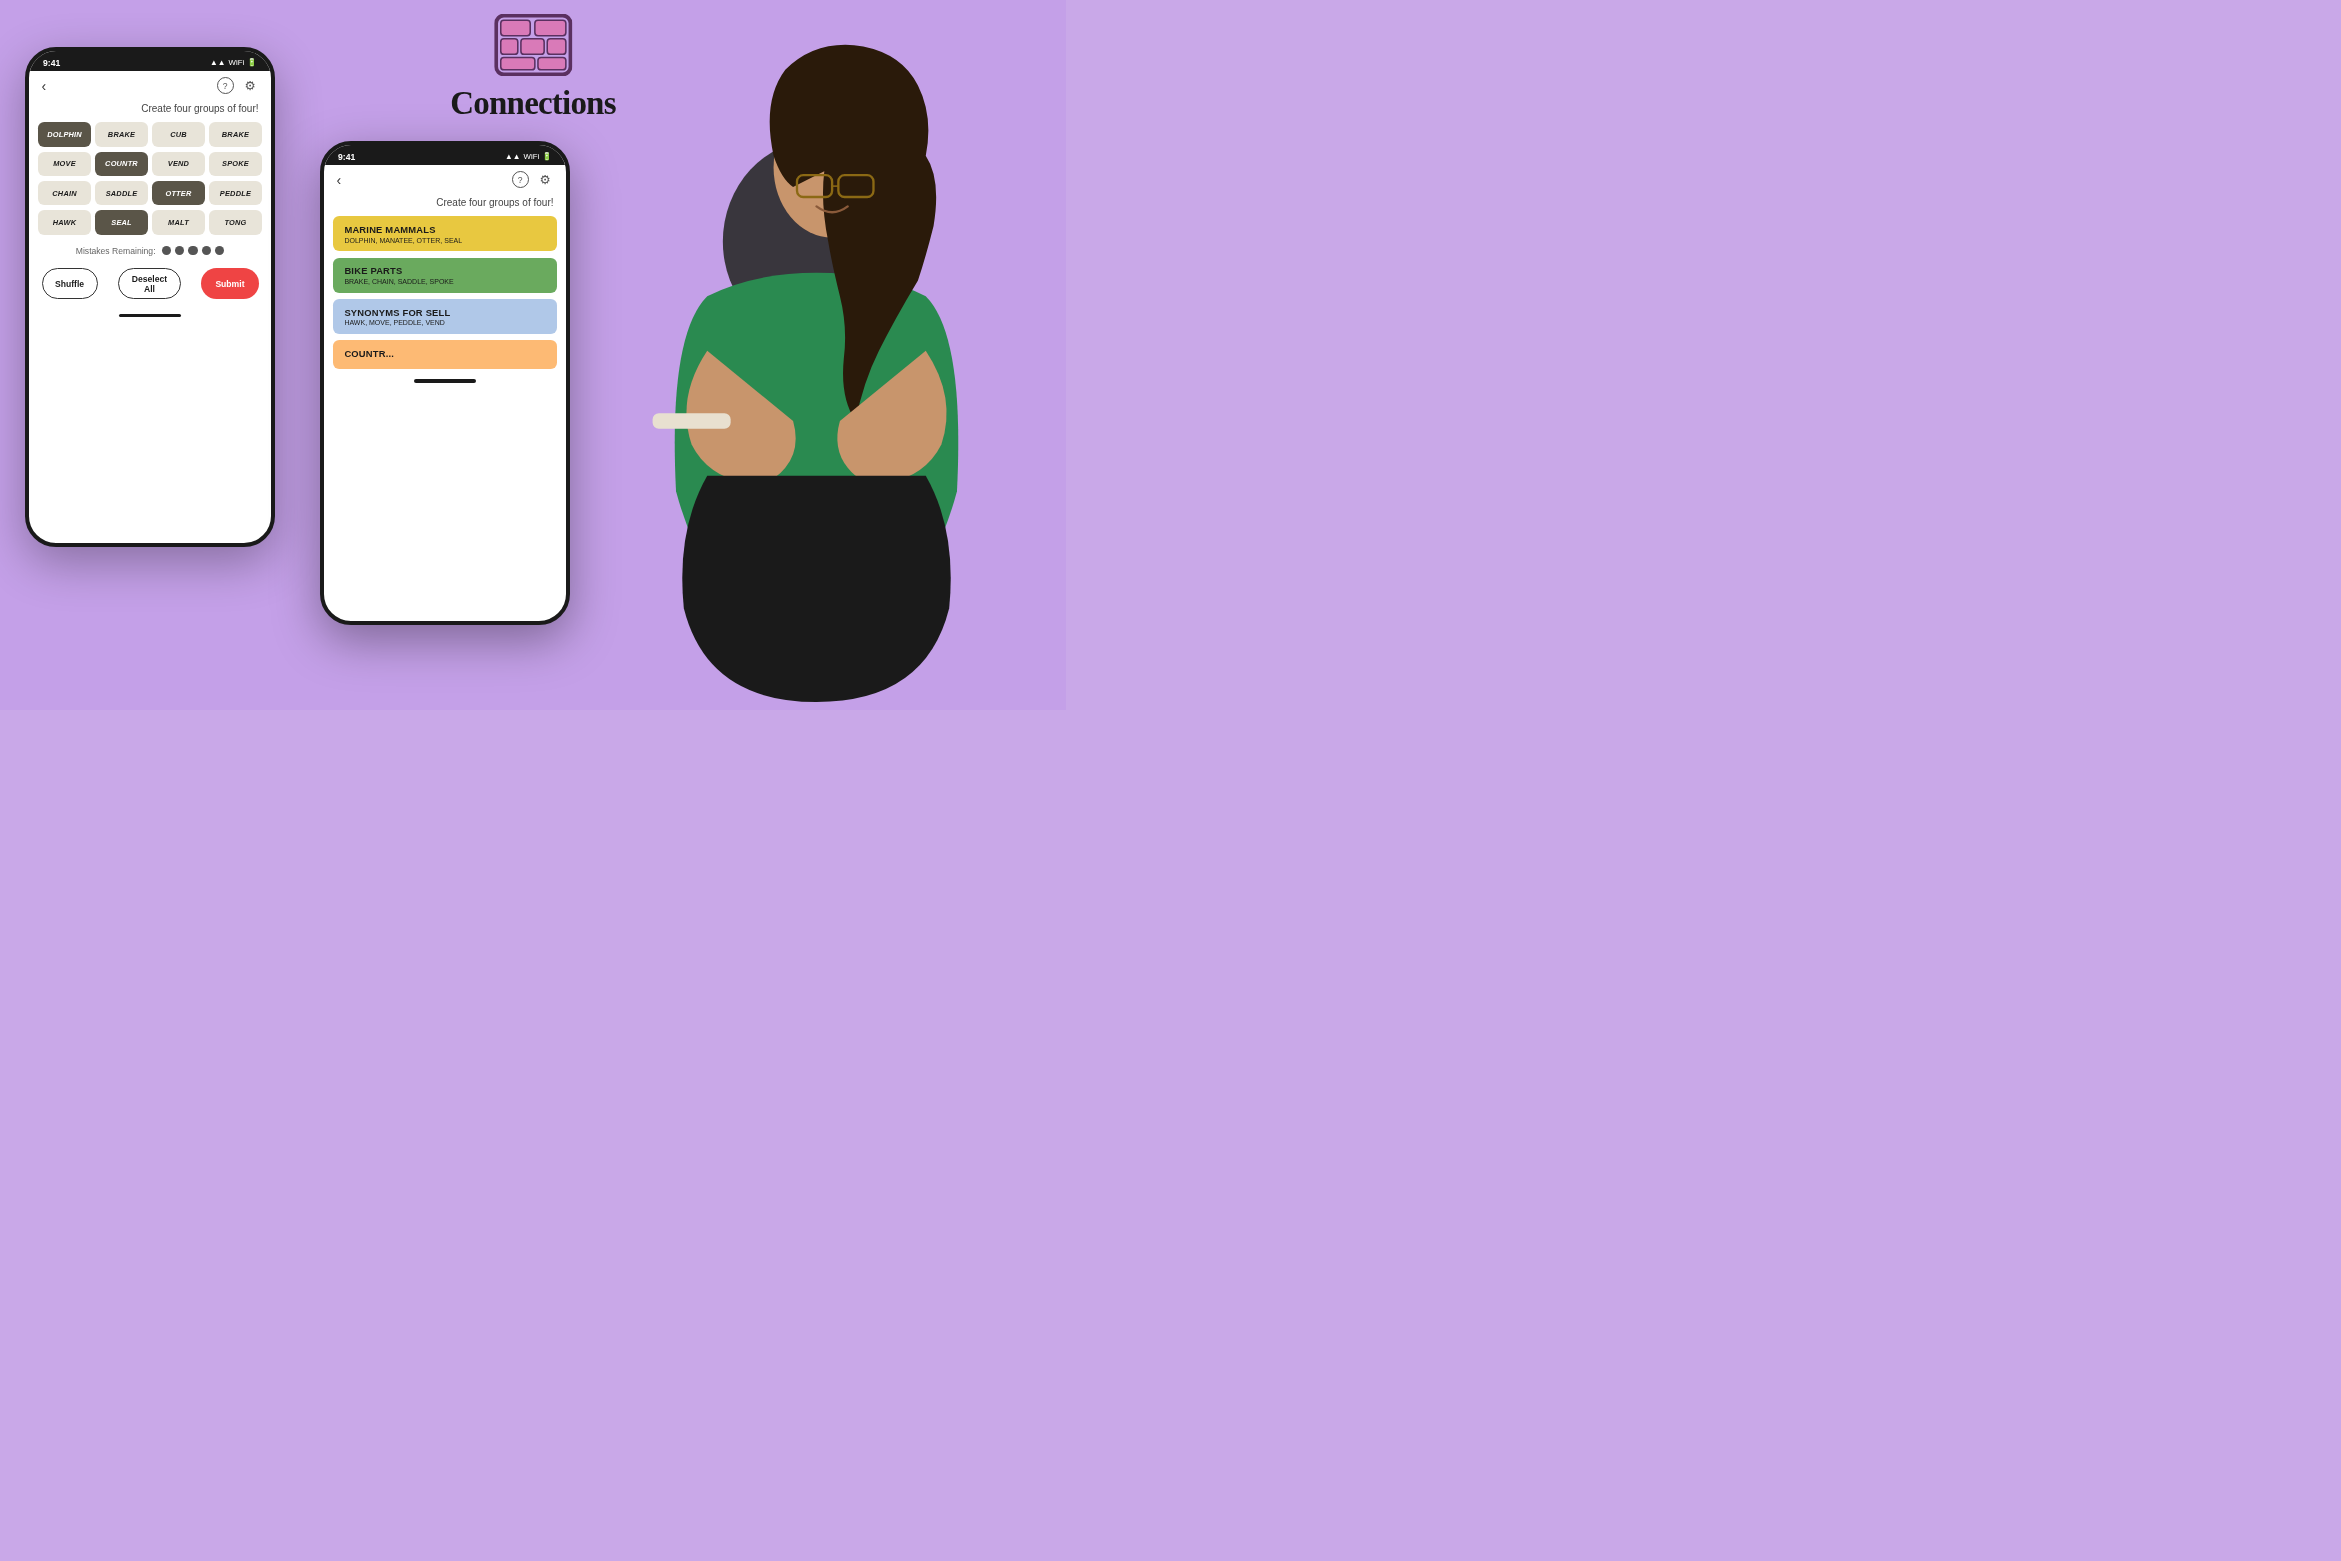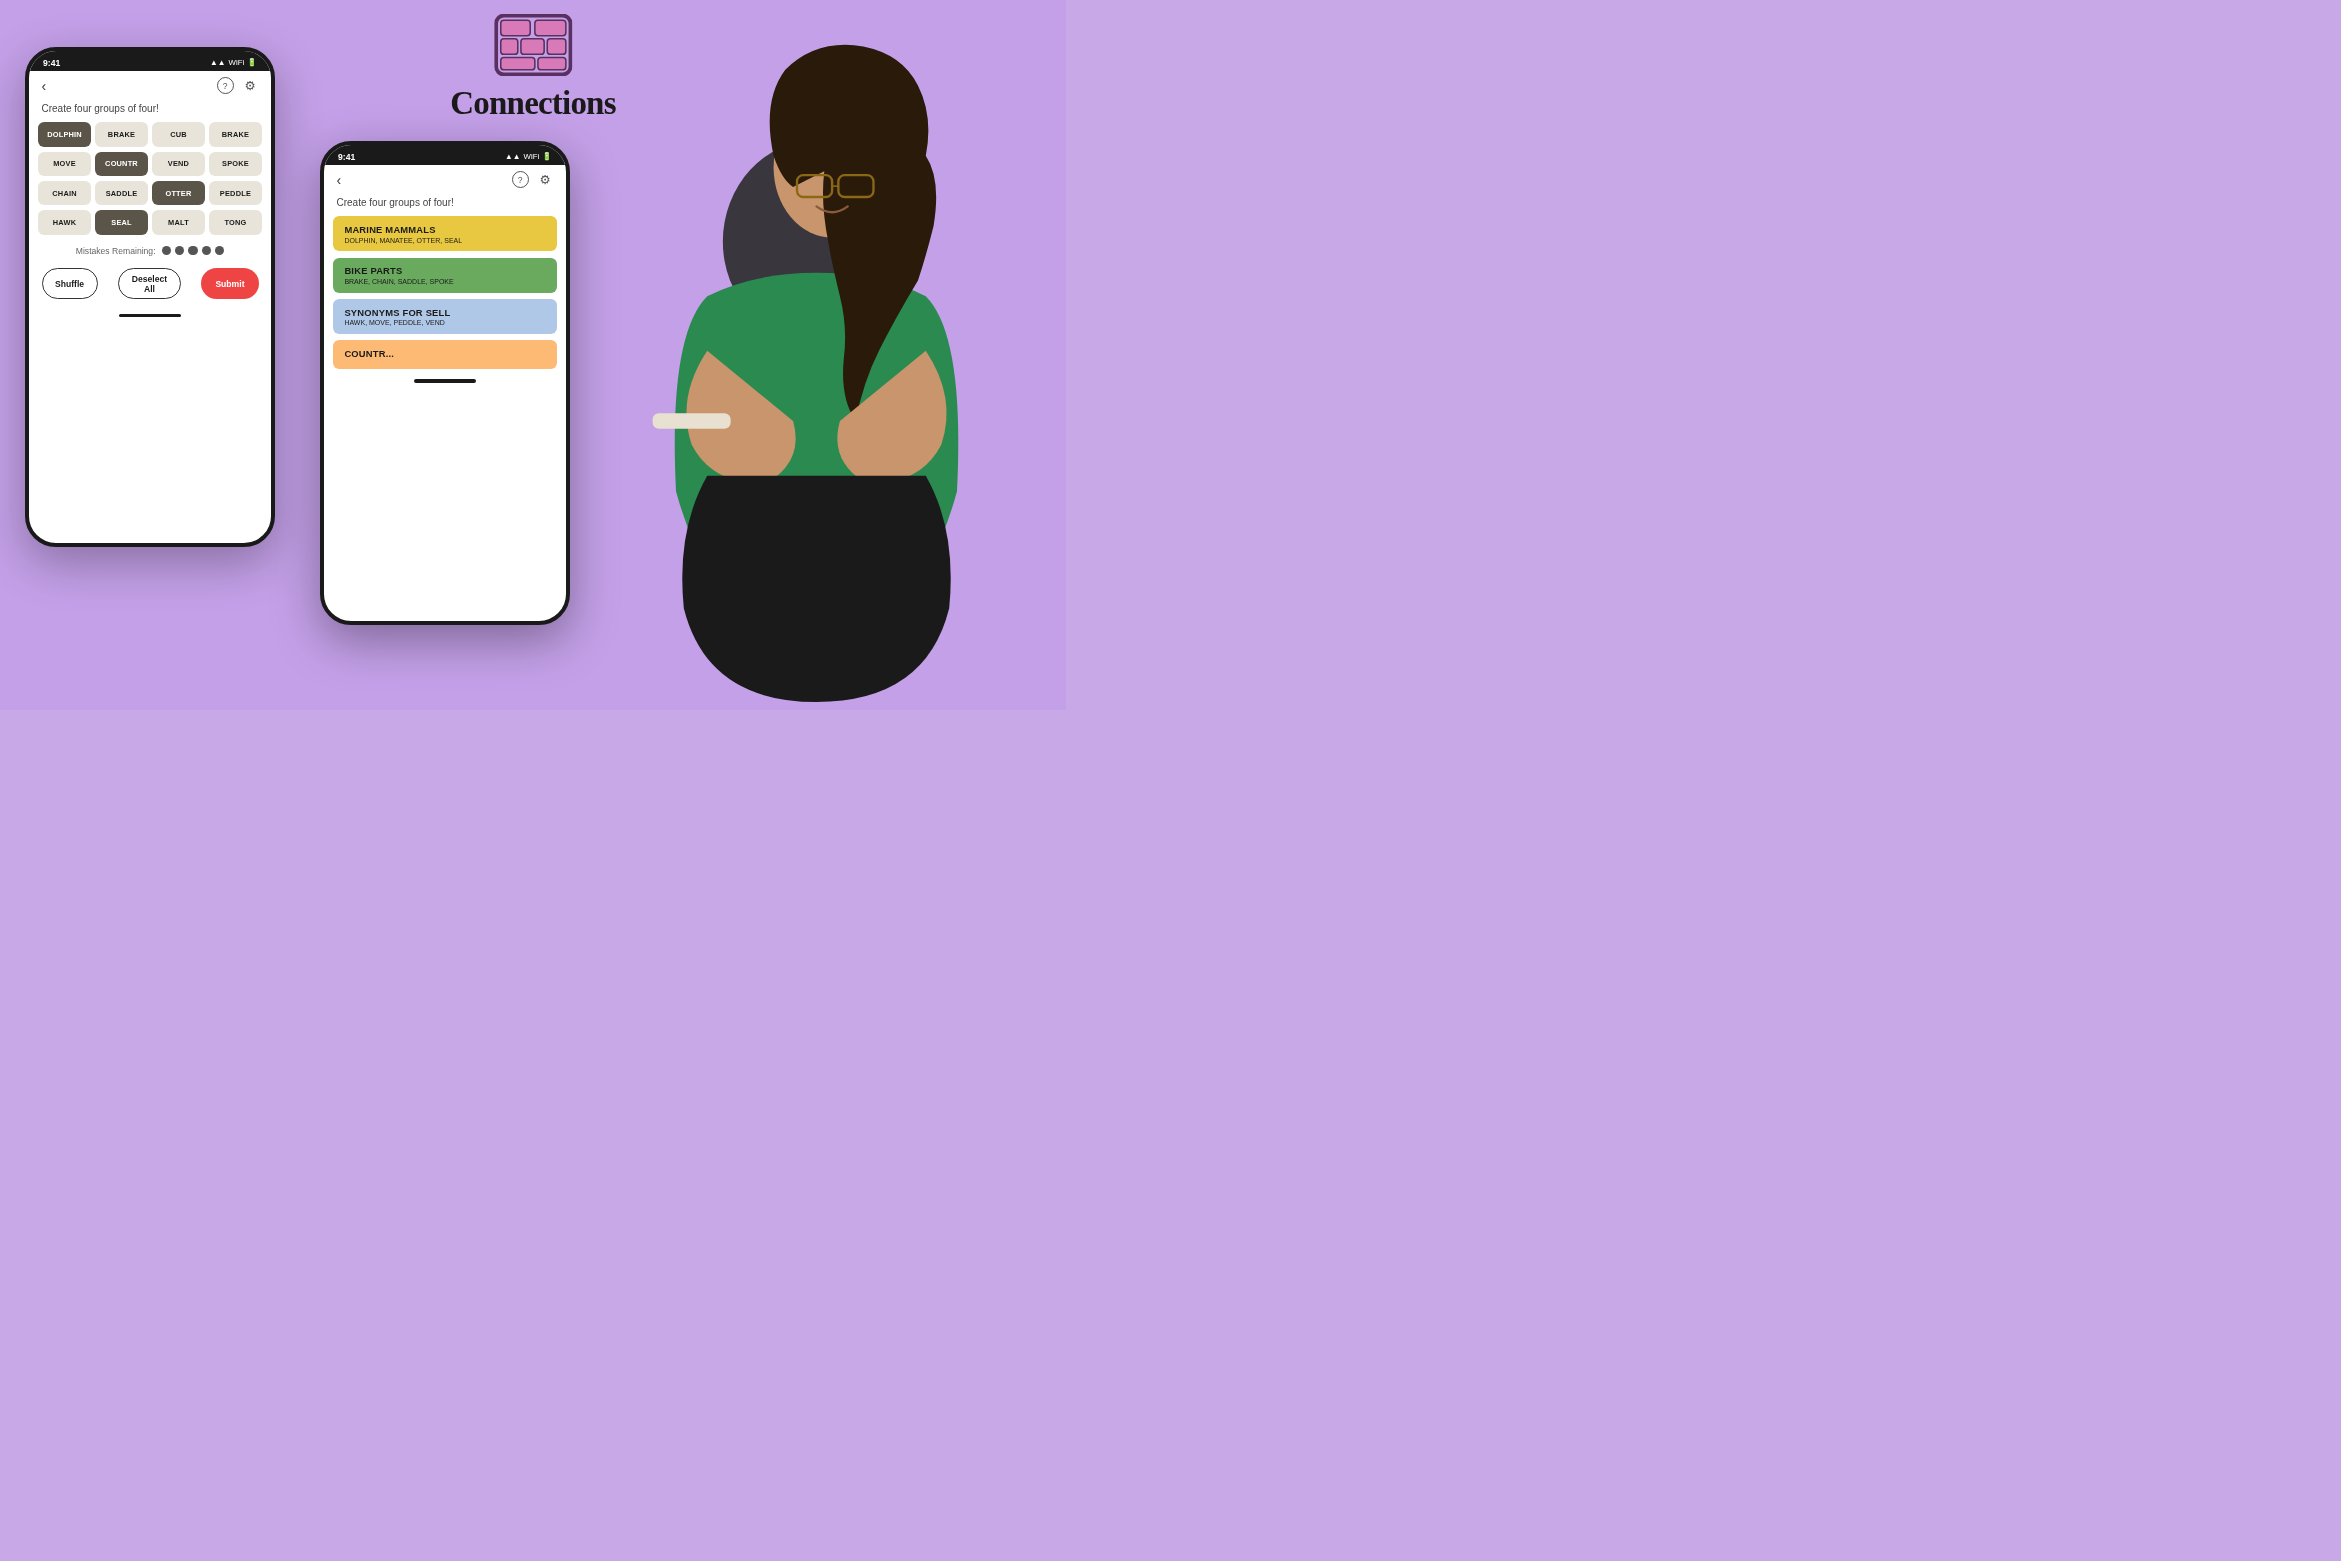--- a/index.html
+++ b/index.html
@@ -108,32 +108,33 @@
       height: 17px;
       color: #555;
       font-size: 12.5px;
       cursor: pointer;
       display: flex;
       align-items: center;
       justify-content: center;
     }
 
     .phone-subtitle {
-      text-align: left;
+      text-align: right;
       font-size: 10px;
       color: #444;
       padding: 3.1px 12.5px 7.8px;
     }
 
     
     .word-grid {
       display: grid;
       grid-template-columns: repeat(4, 1fr);
       gap: 4.7px;
       padding: 0 9.4px;
+      font-style: italic;
     }
 
     .word-tile {
       background: #e8e4d9;
       border-radius: 6.2px;
       padding: 7.8px 3.1px;
       text-align: center;
       font-size: 7.4px;
       font-weight: 800;
       color: #1a1a1a;

